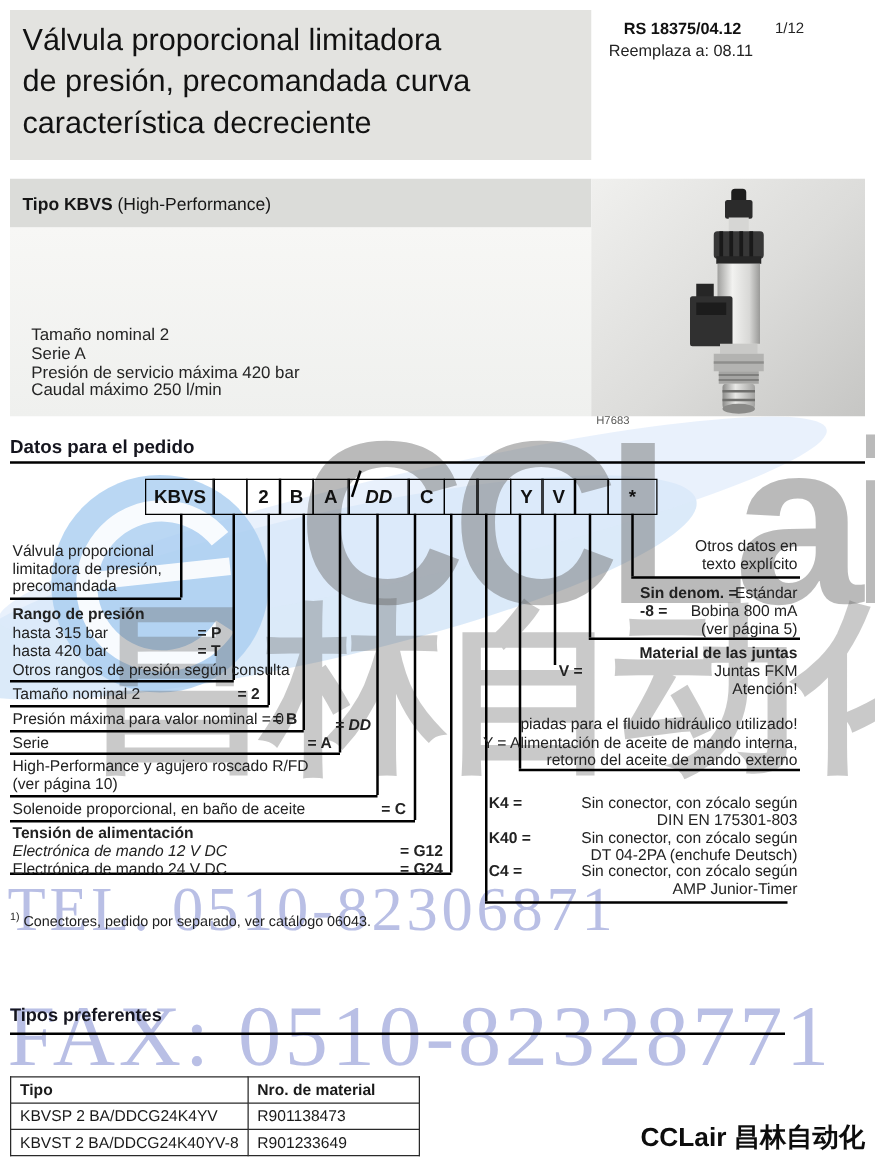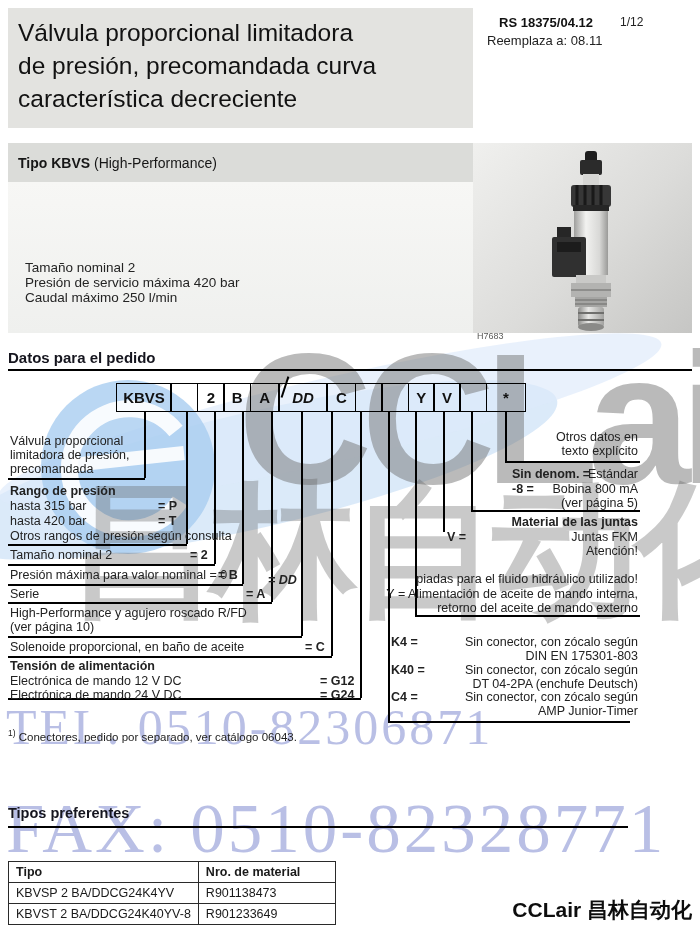--- a/index.html
+++ b/index.html
@@ -98,20 +98,21 @@
     <div class="abs" style="left:487px;top:15px;font-size:13px;font-weight:bold;color:#111;padding-left:12px;">RS 18375/04.12</div>
     <div class="abs" style="left:620px;top:15px;font-size:12px;color:#222;text-align:right;">1/12</div>
     <div class="abs" style="left:487px;top:33px;font-size:13px;color:#222;">Reemplaza a: 08.11</div>
 
     <div class="abs" style="left:18px;top:155px;font-size:14px;color:#161616;">
       <span style="font-weight:bold;">Tipo KBVS</span><span> (High-Performance)</span>
     </div>
 
     <div class="abs" style="left:25px;top:261px;font-size:13.5px;line-height:14.8px;color:#242424;">
       <div>Tamaño nominal 2</div>
+      <div>Serie A</div>
       <div>Presión de servicio máxima 420 bar</div>
       <div>Caudal máximo 250 l/min</div>
     </div>
 
     <div class="abs" style="left:8px;top:349px;font-size:15px;font-weight:bold;color:#15151e;">Datos para el pedido</div>
     <div class="hline" style="left:8px;top:369px;width:684px;height:2px;"></div>
 
     <div class="cells">
       <div class="cell" style="width:56px;">KBVS</div>
       <div class="cell" style="width:28px;"></div>
@@ -178,21 +179,21 @@
     <div class="ltxt code" style="left:246px;top:587px;">= A</div>
 
     <div class="ltxt" style="left:10px;top:606px;">High-Performance y agujero roscado R/FD</div>
     <div class="ltxt code" style="left:268px;top:573px;font-style:italic;">= DD</div>
     <div class="ltxt" style="left:10px;top:620px;">(ver página 10)</div>
 
     <div class="ltxt" style="left:10px;top:640px;">Solenoide proporcional, en baño de aceite</div>
     <div class="ltxt code" style="left:305px;top:640px;">= C</div>
 
     <div class="ltxt code" style="left:10px;top:659px;">Tensión de alimentación</div>
-    <div class="ltxt" style="left:10px;top:674px;">Electrónica de mando 12 V DC</div>
+    <div class="ltxt" style="left:10px;top:674px;font-style:italic;">Electrónica de mando 12 V DC</div>
     <div class="ltxt code" style="left:320px;top:674px;">= G12</div>
     <div class="ltxt" style="left:10px;top:688px;">Electrónica de mando 24 V DC</div>
     <div class="ltxt code" style="left:320px;top:688px;">= G24</div>
 
     <div class="rtxt" style="top:430px;">Otros datos en</div>
     <div class="rtxt" style="top:444px;">texto explícito</div>
 
     <div class="ltxt code" style="left:512px;top:467px;">Sin denom. =</div>
     <div class="rtxt" style="top:467px;">Estándar</div>
     <div class="ltxt code" style="left:512px;top:482px;">-8 =</div>

